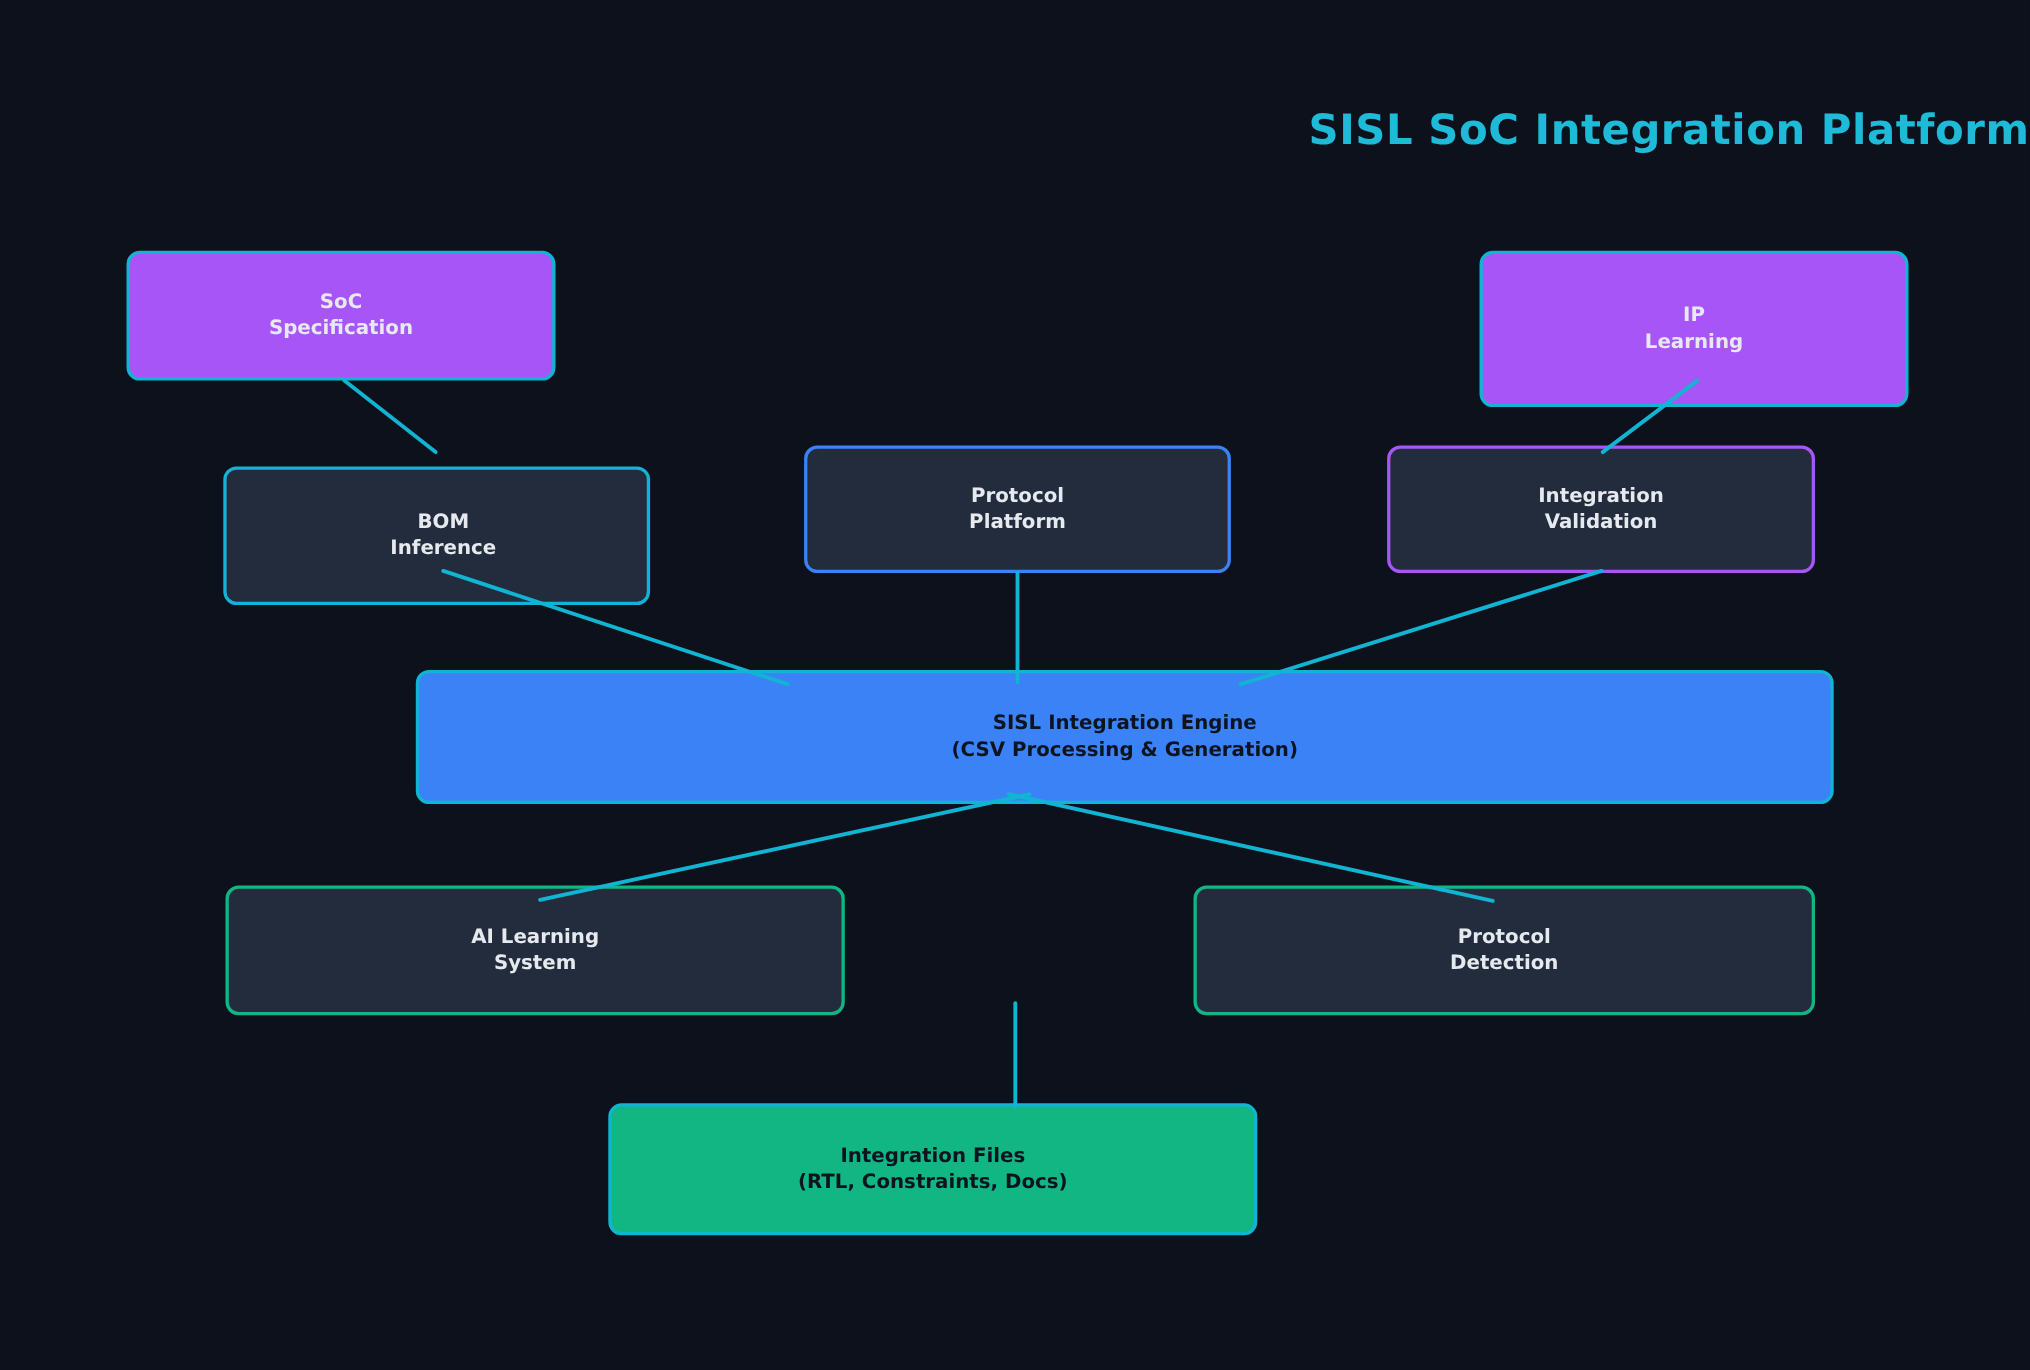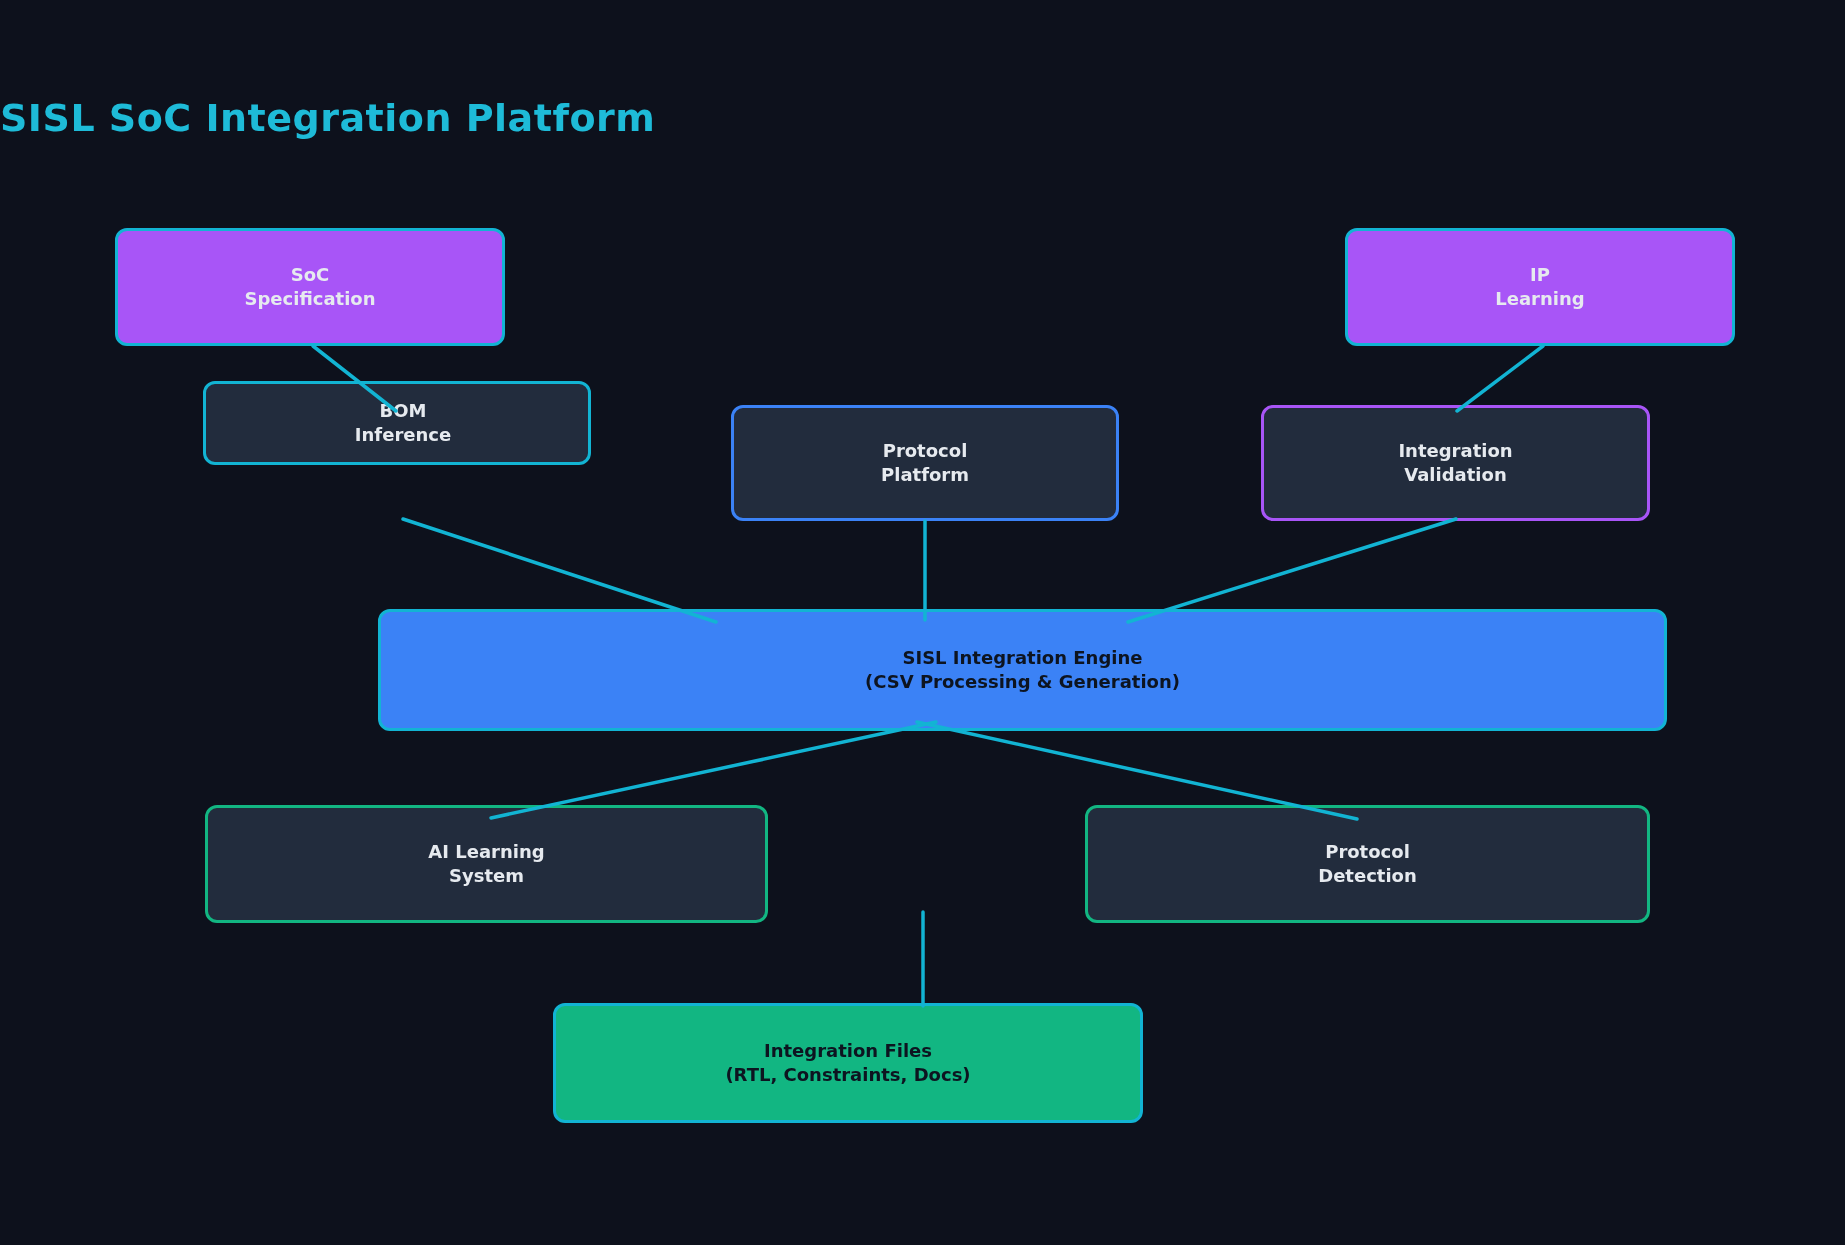--- a/index.html
+++ b/index.html
@@ -16,21 +16,21 @@
   html,body{margin:0;padding:0;background:var(--bg);}
   .canvas{
     position:relative;
     width:1845px;height:1245px;
     background:var(--bg);
     font-family:"DejaVu Sans","Liberation Sans",sans-serif;
     overflow:hidden;
   }
   .title{
     position:absolute;top:96px;left:0;width:100%;
-    text-align:left;
+    text-align:right;
     font-size:38px;font-weight:bold;
     color:var(--title);
     letter-spacing:0.5px;
   }
   .edges{
     position:absolute;left:0;top:0;
     width:1845px;height:1245px;
     pointer-events:none;
     z-index:5;
   }
@@ -55,22 +55,22 @@
   .fill-blue{background:var(--blue);}
   .fill-green{background:var(--green);}
   .bd-cyan{border:3.5px solid var(--cyan);}
   .bd-blue{border:3.5px solid var(--blue);}
   .bd-purple{border:3.5px solid var(--purple);}
   .bd-green{border:3.5px solid var(--green);}
   .txt-light{color:var(--text-light);}
   .txt-dark{color:var(--text-dark);}
 
   .n-soc{left:115px;top:228px;width:390px;height:118px;}
-  .n-ip{left:1345px;top:228px;width:390px;height:118px;}
-  .n-bom{left:203px;top:381px;width:388px;height:84px;padding-left:12px;}
+  .n-ip{left:1345px;top:228px;width:390px;height:142px;}
+  .n-bom{left:203px;top:424px;width:388px;height:126px;padding-left:12px;}
   .n-det{left:731px;top:405px;width:388px;height:116px;}
   .n-val{left:1261px;top:405px;width:389px;height:116px;}
   .n-eng{left:378px;top:609px;width:1289px;height:122px;}
   .n-ai{left:205px;top:805px;width:563px;height:118px;}
   .n-ana{left:1085px;top:805px;width:565px;height:118px;}
   .n-files{left:553px;top:1003px;width:590px;height:120px;}
 </style>
 </head>
 <body>
 

